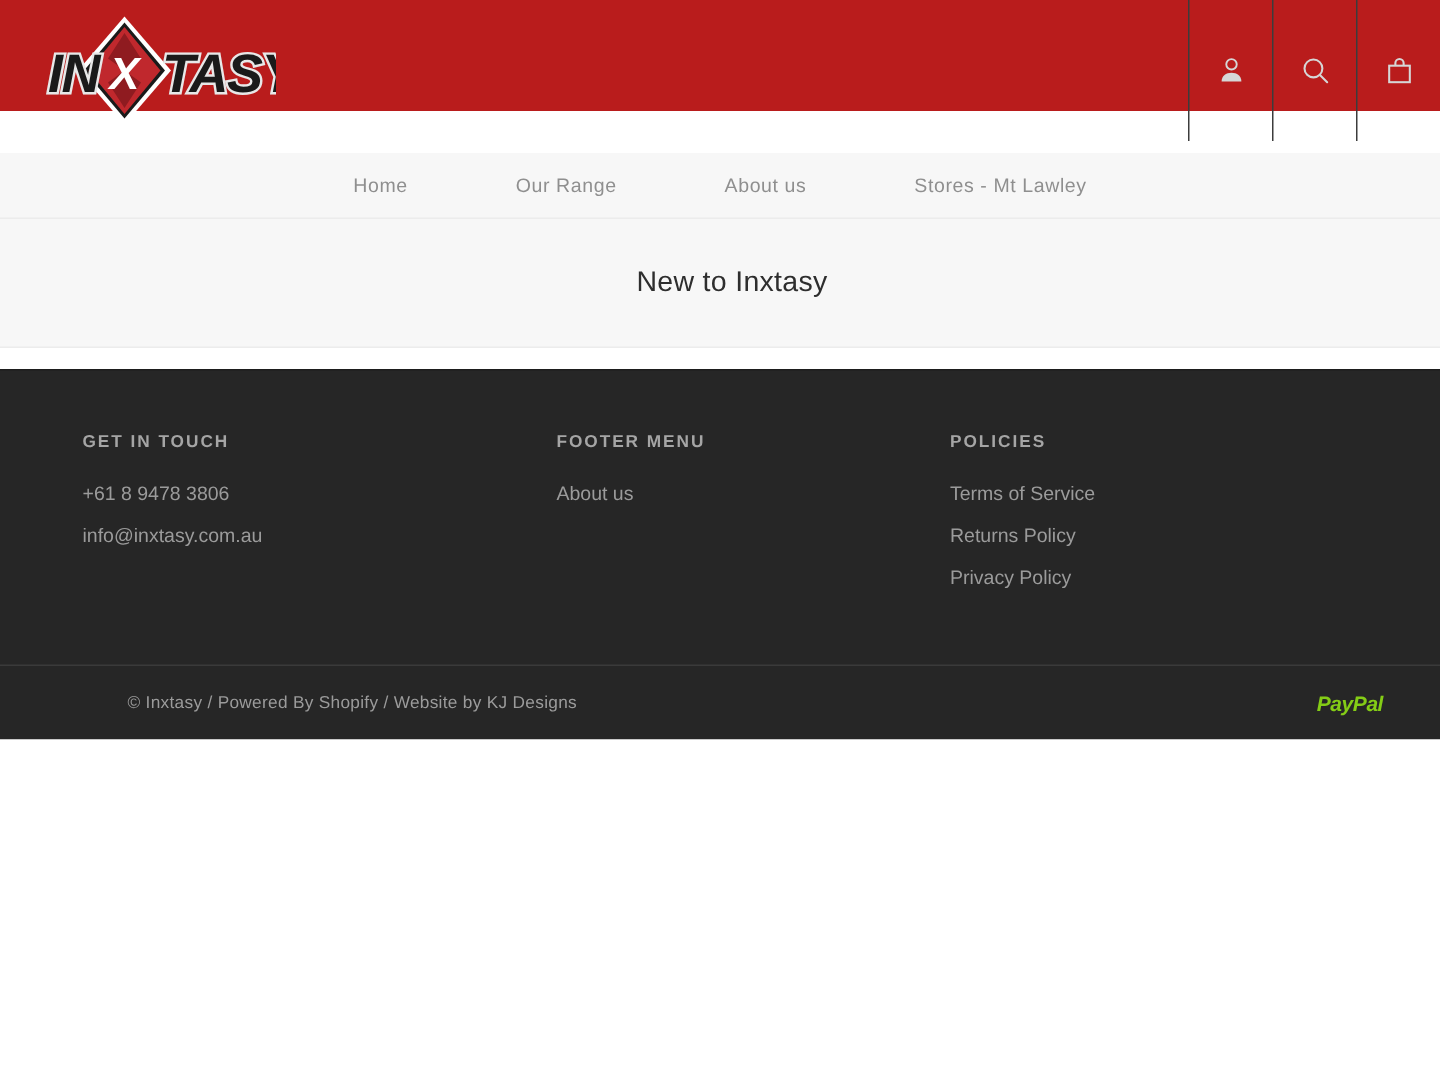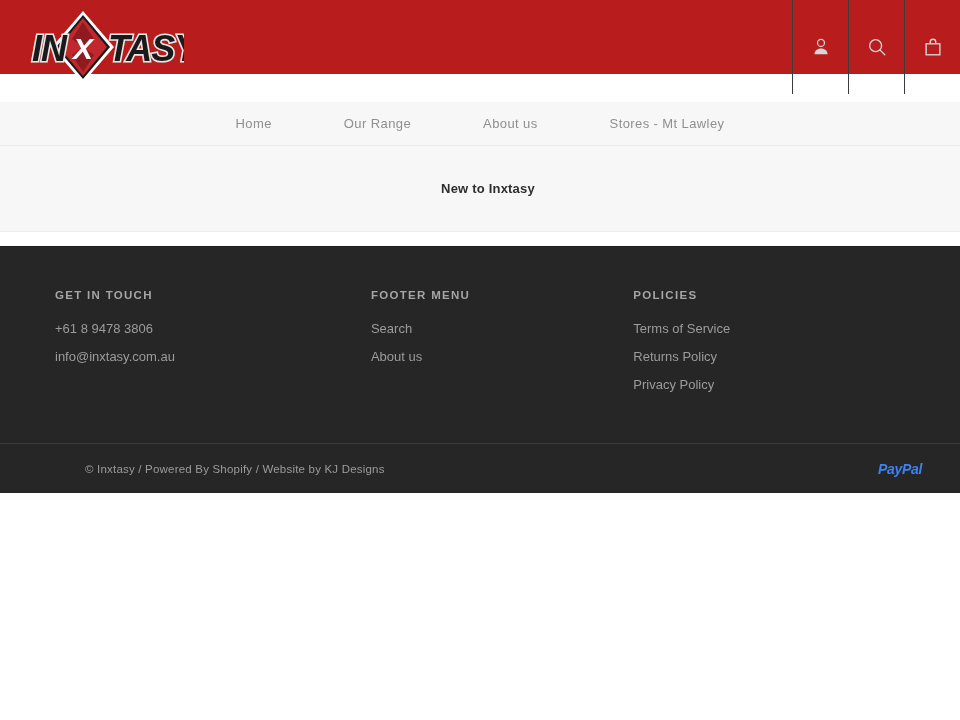--- a/index.html
+++ b/index.html
@@ -65,22 +65,22 @@
   
   .page-banner {
     height: 86px;
     background: #f7f7f7;
     border-bottom: 1px solid #ececec;
     display: flex;
     align-items: center;
     justify-content: center;
   }
   .page-title {
-    font-size: 13px;
-    font-weight: bold;
+    font-size: 19px;
+    font-weight: normal;
     color: #2e2e2e;
     letter-spacing: .2px;
     margin-left: 16px;
   }
 
   
   .content-gap { height: 14px; background: #ffffff; }
 
   
   .site-footer {
@@ -119,21 +119,21 @@
     padding: 0 38px;
     display: flex;
     align-items: center;
     justify-content: space-between;
   }
   .copyright { font-size: 11.5px; color: #9b9b9b; letter-spacing: .2px; margin-left: 47px; }
   .paypal {
     font-size: 14px;
     font-weight: bold;
     font-style: italic;
-    color: #3b82f6;
+    color: #84cc16;
     letter-spacing: -.3px;
   }
 
   .page-rest { background: #ffffff; height: 283px; }
 </style>
 </head>
 <body>
 
 <header class="site-header">
 
@@ -200,21 +200,20 @@
   <div class="footer-cols">
 
     <div class="f-col c1">
       <div class="f-head">GET IN TOUCH</div>
       <div class="f-line">+61 8 9478 3806</div>
       <div class="f-line">info@inxtasy.com.au</div>
     </div>
 
     <div class="f-col c2">
       <div class="f-head">FOOTER MENU</div>
-      <div class="f-line">Search</div>
       <div class="f-line">About us</div>
     </div>
 
     <div class="f-col c3">
       <div class="f-head">POLICIES</div>
       <div class="f-line">Terms of Service</div>
       <div class="f-line">Returns Policy</div>
       <div class="f-line">Privacy Policy</div>
     </div>
 

